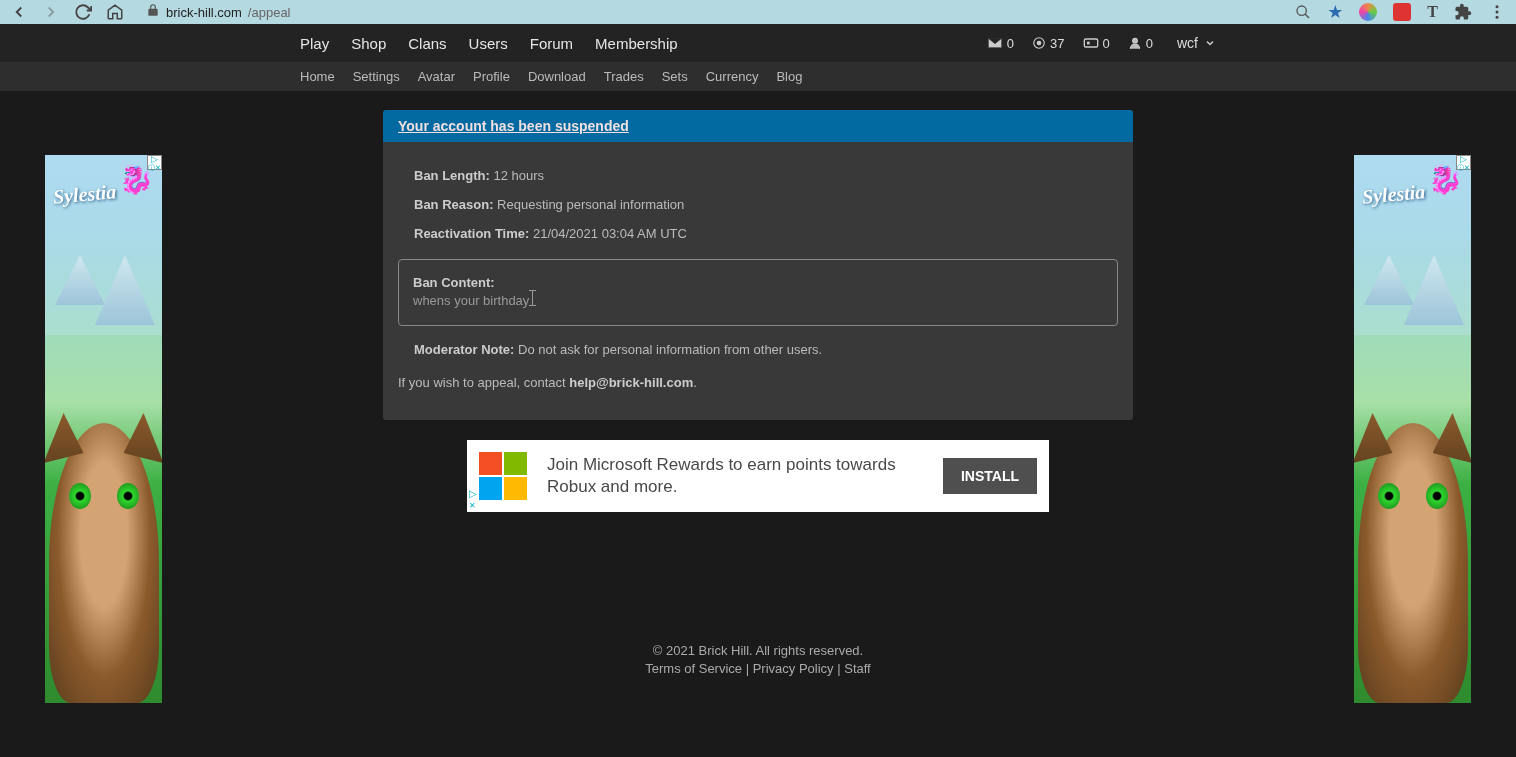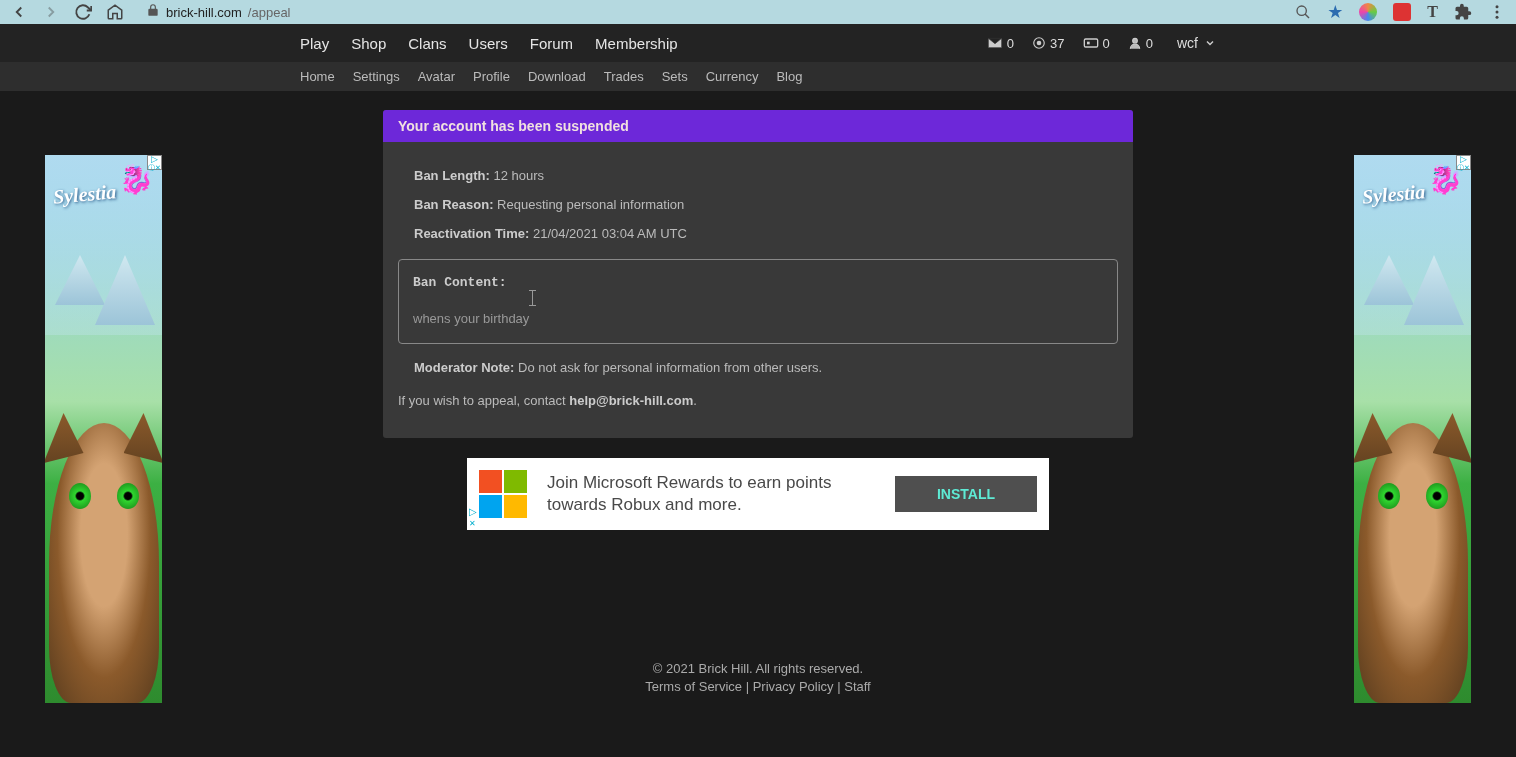--- a/index.html
+++ b/index.html
@@ -29,41 +29,41 @@
 
 .sub-nav { background: #2e2e2e; height: 30px; display: flex; align-items: center; padding: 0 300px; gap: 18px; border-bottom: 1px solid #1a1a1a;}
 .sub-nav a { color: #bbb; text-decoration: none; font-size: 13px; }
 
 
 .page-wrap { display: flex; justify-content: center; position: relative; padding-top: 18px;}
 .content-column { width: 750px; }
 
 
 .card { background: #393939; border-radius: 3px; overflow: hidden; }
-.card-header { background: #6d28d9; color: #f0e0e0; padding: 8px 15px; font-size: 14px; font-weight: bold; }
+.card-header { background: #0369a1; color: #f0e0e0; padding: 8px 15px; font-size: 14px; font-weight: bold; text-decoration: underline; }
 .card-body { padding: 15px; font-size: 13px; color: #bbb; line-height: 1.45; }
 .card-body p { margin-bottom: 12px; }
 .ban-detail { padding-left: 16px; margin: 10px 0; font-size: 13px; }
 .ban-detail .label { font-weight: bold; color: #ccc; }
 .ban-content-box { border: 1px solid #888; border-radius: 4px; padding: 14px; margin: 15px 0; }
-.ban-content-box .label { font-weight: bold; color: #ccc; display: block; margin-bottom: 18px; font-family: Liberation Mono, monospace;}
+.ban-content-box .label { font-weight: bold; color: #ccc; display: block; margin-bottom: 0;}
 .ban-content-box .value { color: #999; }
 .mod-note { padding-left: 16px; margin: 14px 0; }
 .mod-note .label { font-weight: bold; color: #ccc; }
 .link-inline { color: #ccc; font-weight: bold; }
 
 
 .ad-banner { background: #fff; width: 582px; height: 72px; margin: 20px auto 0 auto; display: flex; align-items: center; padding: 0 12px; position: relative; gap: 20px; }
 .ad-logo { width: 48px; height: 48px; display: grid; grid-template-columns: 1fr 1fr; grid-template-rows: 1fr 1fr; gap: 2px;}
 .ad-logo div:nth-child(1){background:#f25022;}
 .ad-logo div:nth-child(2){background:#7fba00;}
 .ad-logo div:nth-child(3){background:#00a4ef;}
 .ad-logo div:nth-child(4){background:#ffb900;}
 .ad-text { color: #494949; font-size: 17px; line-height: 1.3; flex: 1; }
-.ad-button { background: #4f4f4f; color: #5eead4; border: none; padding: 10px 42px; font-size: 14px; font-weight: bold; }
+.ad-button { background: #4f4f4f; color: #ffffff; border: none; padding: 10px 18px; font-size: 14px; font-weight: bold; }
 .ad-tri { position: absolute; bottom: 2px; left: 2px; font-size: 10px; color: #00aecd; }
 
 
 .side-ad { position: absolute; top: 155px; width: 117px; height: 548px; background: linear-gradient(to bottom, #87ceeb 0%, #a8e0a8 45%, #3cb043 60%, #2e8b2e 100%); overflow: hidden; }
 .side-ad-left { left: 45px; }
 .side-ad-right { right: 45px; }
 .side-ad::before { content: ""; position: absolute; top: 0; left: 0; right: 0; height: 180px; background: linear-gradient(to bottom, rgba(180,220,240,0.9), rgba(200,230,250,0.3)); }
 .ad-corner { position: absolute; top: 0px; width: 15px; height: 15px; background: #fff; border: 1px solid #888; font-size: 9px; line-height: 1; display: flex; flex-direction: column; align-items: center; justify-content: center; color: #00aecd;}
 .side-ad-left .ad-corner { right: 0; }
 .side-ad-right .ad-corner { right: 0; }

